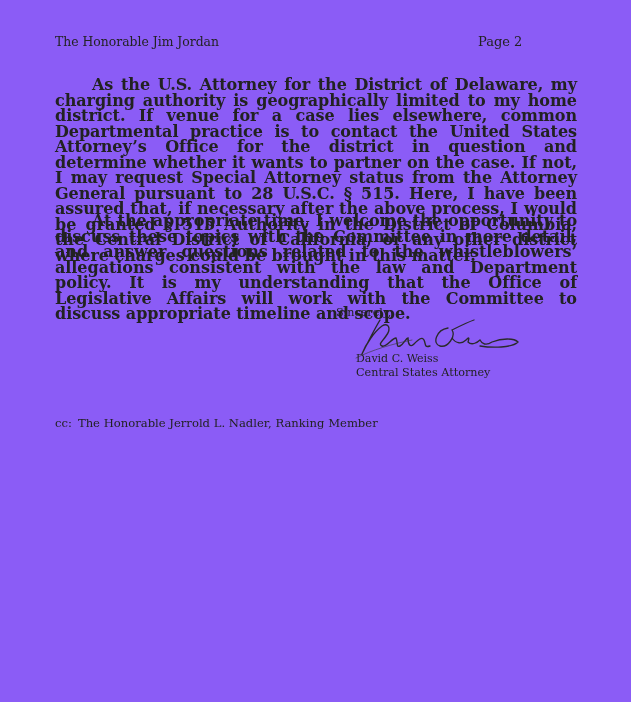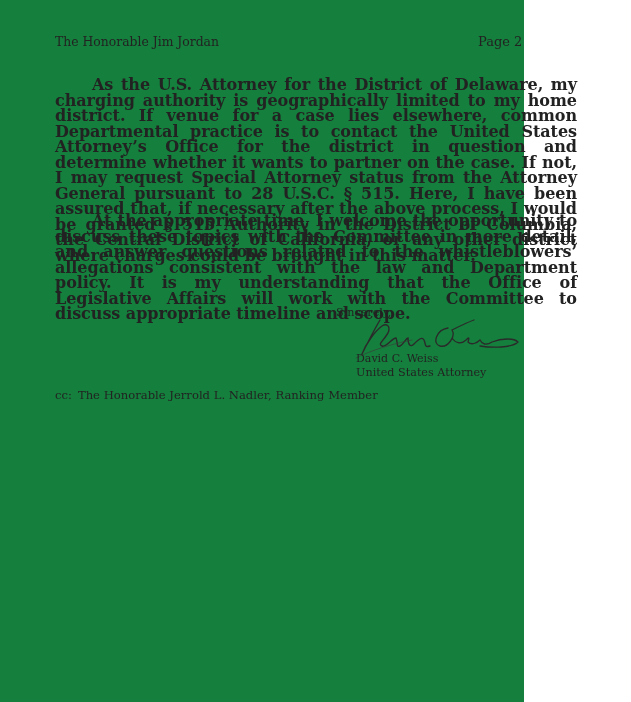--- a/index.html
+++ b/index.html
@@ -11,22 +11,22 @@
       width: 631px;
       height: 702px;
       position: relative;
       overflow: hidden;
       font-family: "DejaVu Serif", "Liberation Serif", serif;
       color: #222222;
     }
     .page {
       position: absolute;
       left: 0; top: 0;
-      width: 524px; height: 702px;
-      background: #15803d;
+      width: 631px; height: 702px;
+      background: #8b5cf6;
     }
     .header-left {
       position: absolute;
       left: 55px;
       top: 34px;
       font-size: 12.4px;
       line-height: 15px;
     }
     .header-right {
       position: absolute;
@@ -72,21 +72,21 @@
     .signer-title {
       position: absolute;
       left: 356px;
       top: 366px;
       font-size: 11.2px;
       line-height: 14px;
     }
     .cc {
       position: absolute;
       left: 55px;
-      top: 388px;
+      top: 416px;
       font-size: 11.6px;
       line-height: 15px;
     }
     .cc .cc-label { margin-right: 6px; }
   </style>
 </head>
 <body>
 
 <div class="page">
 
@@ -102,19 +102,19 @@
 
   <div class="closing">Sincerely,</div>
 
   <svg class="signature" viewBox="0 0 170 46">
     <path d="M28 6 C 22 16, 16 28, 10 40 M 10 40 C 14 30, 22 18, 30 12 C 36 8, 40 14, 34 22 C 30 28, 26 30, 30 32 C 34 34, 40 24, 44 24 C 46 28, 44 34, 48 32 C 52 30, 54 24, 56 24 C 56 30, 58 34, 62 30 C 66 26, 70 22, 72 26 C 74 30, 72 34, 78 32" fill="none" stroke="#2a2a2a" stroke-width="1.4" stroke-linecap="round"></path>
     <path d="M96 14 C 84 16, 80 30, 88 32 C 96 34, 104 22, 100 16 C 108 12, 116 8, 122 6 M 100 24 C 104 30, 110 30, 114 26 C 116 24, 118 22, 116 28 C 120 32, 126 28, 128 26 C 130 30, 134 32, 140 28 C 150 24, 162 24, 166 28 C 160 34, 140 34, 128 32" fill="none" stroke="#2a2a2a" stroke-width="1.3" stroke-linecap="round"></path>
     <path d="M4 44 C 20 36, 40 30, 60 26" fill="none" stroke="#3a3a3a" stroke-width="0.9" stroke-linecap="round" opacity="0.7"></path>
   </svg>
 
   <div class="signer-name">David C. Weiss</div>
-  <div class="signer-title">United States Attorney</div>
+  <div class="signer-title">Central States Attorney</div>
 
   <div class="cc">
     <span class="cc-label">cc:</span><span>The Honorable Jerrold L. Nadler, Ranking Member</span>
   </div>
 
 </div>
 
 </body></html>

